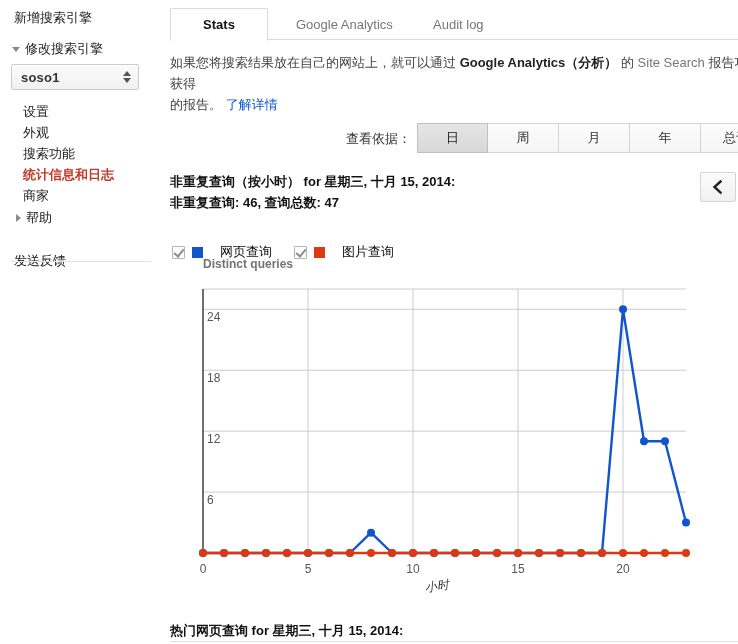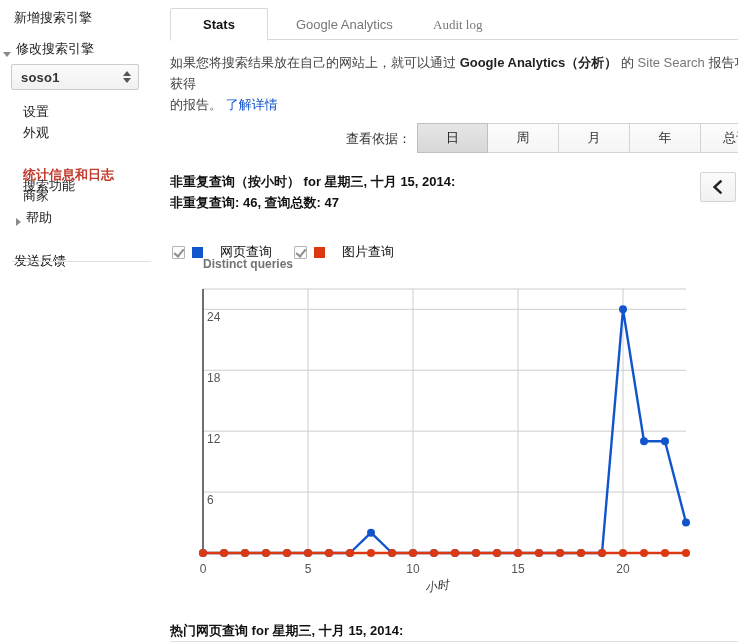--- a/index.html
+++ b/index.html
@@ -16,21 +16,21 @@
 
   
   #sidebar { position: absolute; left: 0; top: 0; width: 160px; height: 644px; }
   .side-link {
     color: #1a1a1a;
     font-size: 13px;
     line-height: 16px;
     cursor: pointer;
     white-space: nowrap;
   }
-  .side-row { position: absolute; display: flex; align-items: flex-end; }
+  .side-row { position: absolute; display: flex; align-items: center; }
   .tri {
     width: 0; height: 0; margin-right: 5px; display: inline-block;
   }
   .tri-down {
     border-left: 4px solid transparent;
     border-right: 4px solid transparent;
     border-top: 5px solid #8a8a8a;
   }
   .tri-right {
     border-top: 4px solid transparent;
@@ -192,33 +192,33 @@
 <body>
 
 <div id="root">
 
   <div id="sidebar">
 
     <div class="side-row" style="left:14px; top:10px;">
       <span class="side-link">新增搜索引擎</span>
     </div>
 
-    <div class="side-row" style="left:3px; top:41px;">
+    <div class="side-row" style="left:12px; top:41px;">
       <span class="tri tri-down"></span>
       <span class="side-link">修改搜索引擎</span>
     </div>
 
     <div id="engine-select">
       <span class="val">soso1</span>
       <span class="updown"></span>
     </div>
 
     <div class="sub-item" style="top:104px;"><span>设置</span></div>
     <div class="sub-item" style="top:125px;"><span>外观</span></div>
-    <div class="sub-item" style="top:146px;margin-top:32px;"><span>搜索功能</span></div>
+    <div class="sub-item" style="top:146px;"><span>搜索功能</span></div>
     <div class="sub-item active" style="top:167px;"><span>统计信息和日志</span></div>
     <div class="sub-item" style="top:188px;"><span>商家</span></div>
 
     <div class="side-row" style="left:16px; top:210px;">
       <span class="tri tri-right"></span>
       <span class="side-link">帮助</span>
     </div>
 
     <div class="side-row" style="left:14px; top:253px;">
       <span class="side-link">发送反馈</span>
@@ -227,21 +227,21 @@
     <div id="side-divider"></div>
   </div>
 
   <div id="tabstrip">
     <div class="tab active" style="left:0px; width:98px;">
       <span>Stats</span>
     </div>
     <div class="tab" style="left:100px;">
       <span>Google Analytics</span>
     </div>
-    <div class="tab" style="left:237px;font-family:Liberation Serif, serif;">
+    <div class="tab" style="left:237px;">
       <span>Audit log</span>
     </div>
   </div>
 
   <div id="intro">
     <span>如果您将搜索结果放在自己的网站上，就可以通过 </span><span class="hl">Google Analytics（分析）</span><span> 的 </span><span class="gray">Site Search</span><span> 报告功能获得</span><br>
     <span>的报告。</span> <a>了解详情</a>
   </div>
 
   <div id="range-label">查看依据：</div>

